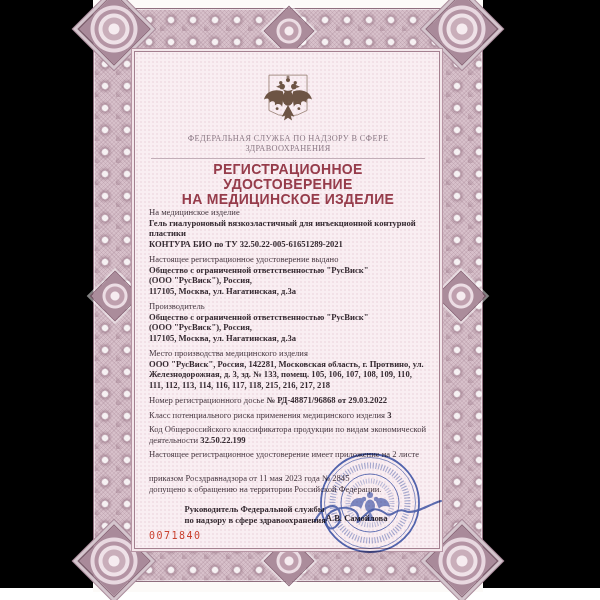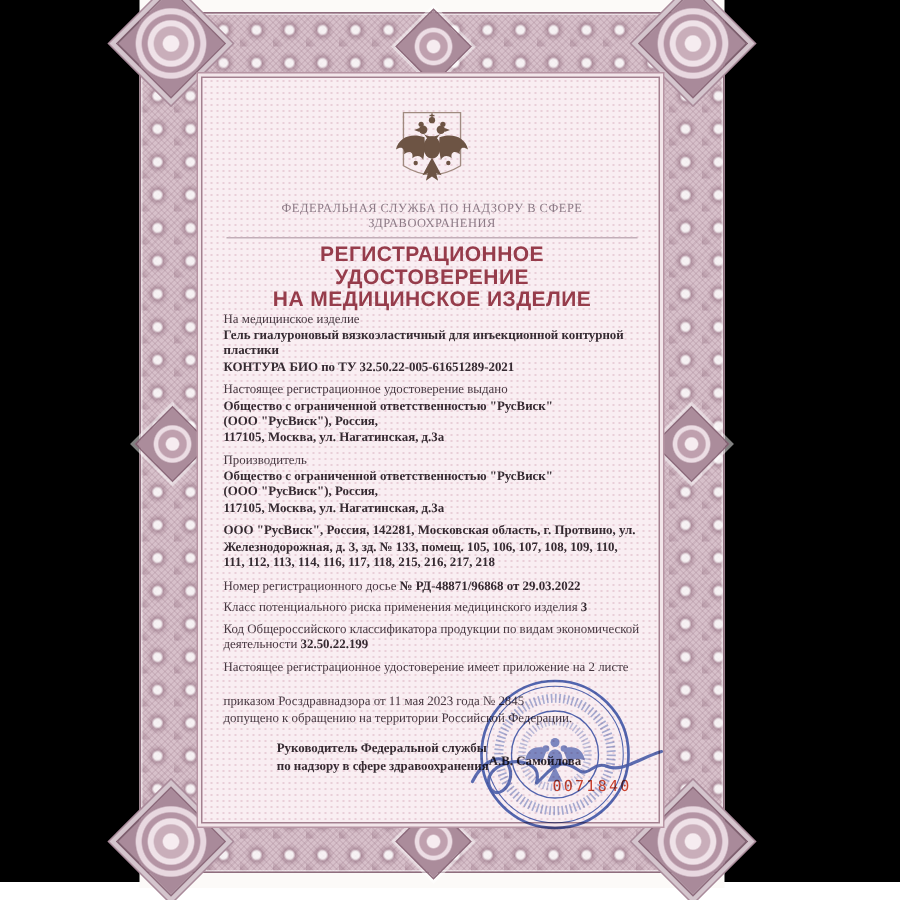--- a/index.html
+++ b/index.html
@@ -72,21 +72,21 @@
   .field .lbl{display:block;}
   .field .val{display:block;font-weight:bold;color:#352a31;white-space:pre-line;}
   .inline-row{margin-bottom:4px;}
   .inline-row b{color:#352a31;}
   .note{margin-bottom:13px;}
   .order{line-height:11px;}
   .footer-row{display:flex;justify-content:center;margin-top:9px;}
   .sig-title{font-weight:bold;color:#352a31;white-space:pre-line;line-height:11.5px;}
   .sig-name{font-weight:bold;color:#352a31;margin-top:9px;padding-right:4px;}
   .serial{
-    text-align:right;margin-top:4px;padding-right:6px;
+    margin-top:4px;padding-right:6px;
     font-family:"DejaVu Sans Mono",monospace;font-size:10px;
     letter-spacing:1.5px;color:#c9412f;
   }
   .stamp-wrap{position:absolute;left:200px;top:443px;width:170px;height:120px;mix-blend-mode:multiply;opacity:.88;}
 </style>
 </head>
 <body>
 
 <div class="backdrop"></div>
 
@@ -154,20 +154,21 @@
         </div>
 
         <div class="field">
           <span class="lbl">Производитель</span>
           <span class="val">Общество с ограниченной ответственностью "РусВиск"
 (ООО "РусВиск"), Россия,
 117105, Москва, ул. Нагатинская, д.3а</span>
         </div>
 
         <div class="field">
+          <span class="lbl">Место производства медицинского изделия</span>
           <span class="val">ООО "РусВиск", Россия, 142281, Московская область, г. Протвино, ул. Железнодорожная, д. 3, зд. № 133, помещ. 105, 106, 107, 108, 109, 110, 111, 112, 113, 114, 116, 117, 118, 215, 216, 217, 218</span>
         </div>
 
         <div class="inline-row">
           <span>Номер регистрационного досье</span>
           <b>№ РД-48871/96868 от 29.03.2022</b>
         </div>
 
         <div class="inline-row">
           <span>Класс потенциального риска применения медицинского изделия</span>

